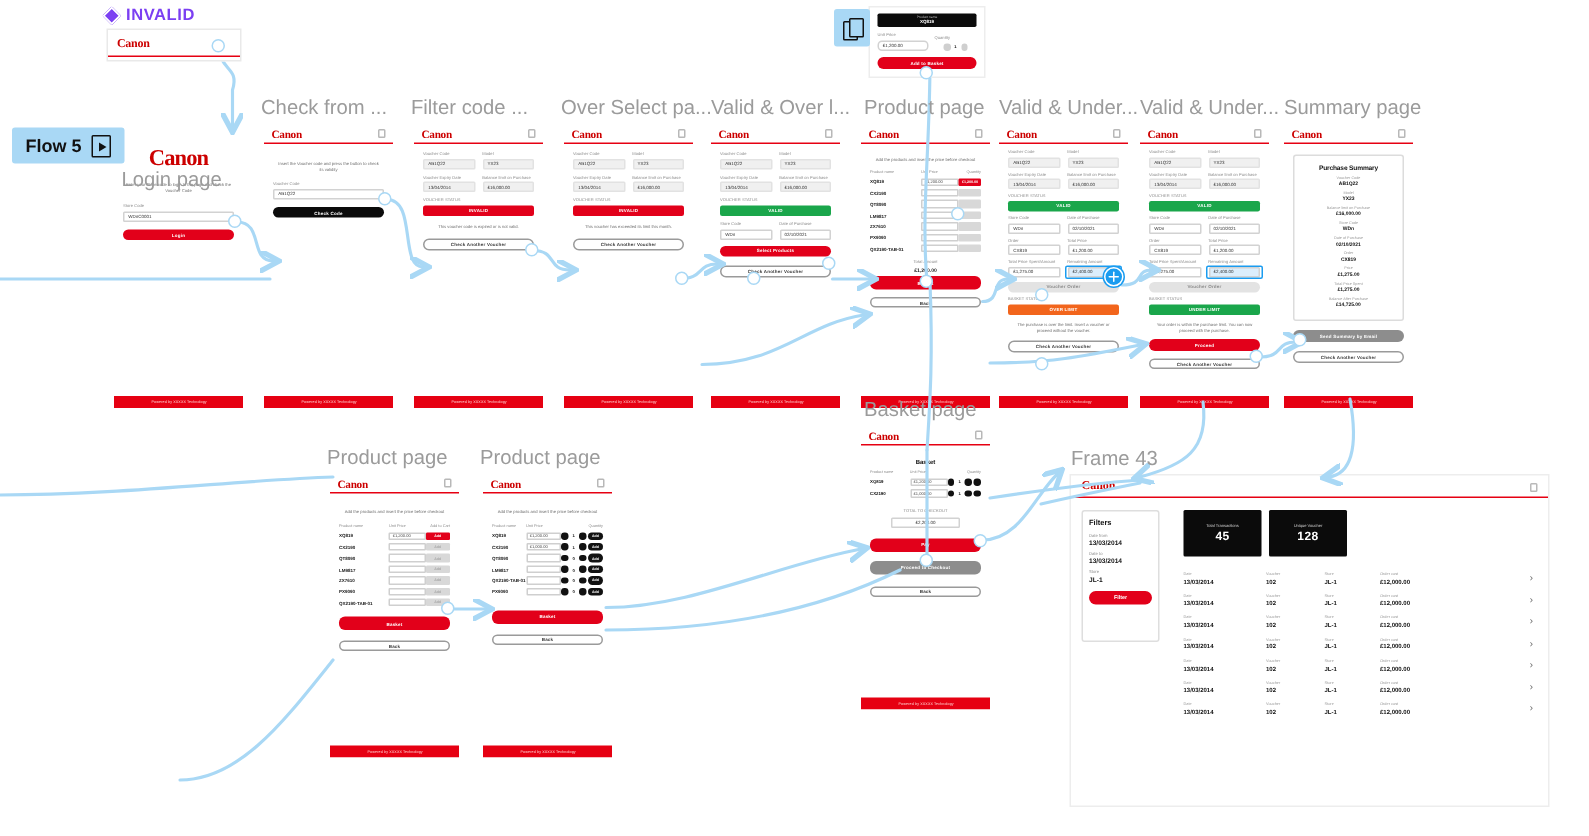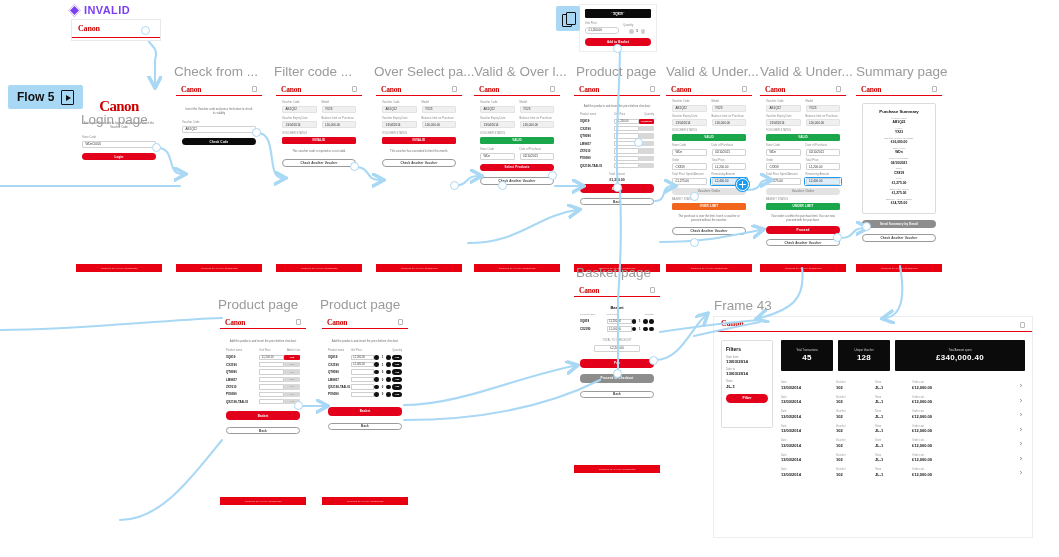--- a/index.html
+++ b/index.html
@@ -129,21 +129,21 @@
       border:1.5px solid #111; border-radius:1px; background:#a9d8f5; }
 
   
   .dash { position:absolute; left:713px; top:316px; width:320px; height:222px; background:#fff;
      border:1px solid #ededed; z-index:4; overflow:hidden; }
   .dash-top { height:15px; border-bottom:1.2px solid #e60012; position:relative; }
   .dash-top .canon { font-family:"Liberation Serif", serif; color:#cc0000; font-weight:700;
      font-size:8px; position:absolute; left:7px; top:2px; }
   .dash-top .share { position:absolute; right:7px; top:4.5px; width:5px; height:6px;
      border:1px solid #b9b9b9; border-radius:1px; }
-  .dash-body { display:flex; padding:8px 7px; gap:8px; }
+  .dash-body { display:flex; padding:8px 7px; gap:16px; }
   .filters { width:52px; border:.8px solid #dedede; border-radius:2px; padding:5px 4px; height:88px; }
   .filters h5 { font-size:5px; color:#111; margin-bottom:3.5px; }
   .f-k { font-size:2.8px; color:#8f8f8f; line-height:1.3; }
   .f-v { font-size:4.4px; color:#111; font-weight:700; margin-bottom:3px; line-height:1.3; }
   .f-btn { height:9px; background:#e2001a; border-radius:5px; color:#fff; font-size:3.6px;
      font-weight:700; display:flex; align-items:center; justify-content:center; margin-top:4px; }
   .dash-right { flex:1; min-width:0; }
   .stats { display:flex; gap:5px; }
   .stat { background:#0b0b0b; border-radius:1px; padding:5px 3px; display:flex; flex-direction:column;
      align-items:center; justify-content:center; height:31px; }
@@ -990,24 +990,20 @@
       <div class="dash-right">
         <div class="stats">
           <div class="stat" style="width:52px;">
             <div class="k">Total Transactions</div>
             <div class="v">45</div>
           </div>
           <div class="stat" style="width:52px;">
             <div class="k">Unique Voucher</div>
             <div class="v">128</div>
           </div>
-          <div class="stat" style="flex:1;">
-            <div class="k">Total Amount spent</div>
-            <div class="v">£340,000.40</div>
-          </div>
         </div>
 
         <div style="margin-top:7px;">
           <div class="drow">
             <div class="dcell" style="width:52px;">
                 <div class="k">Date</div>
                 <div class="v">13/03/2014</div>
               </div>
             <div class="dcell" style="width:36px;">
                 <div class="k">Voucher</div>

